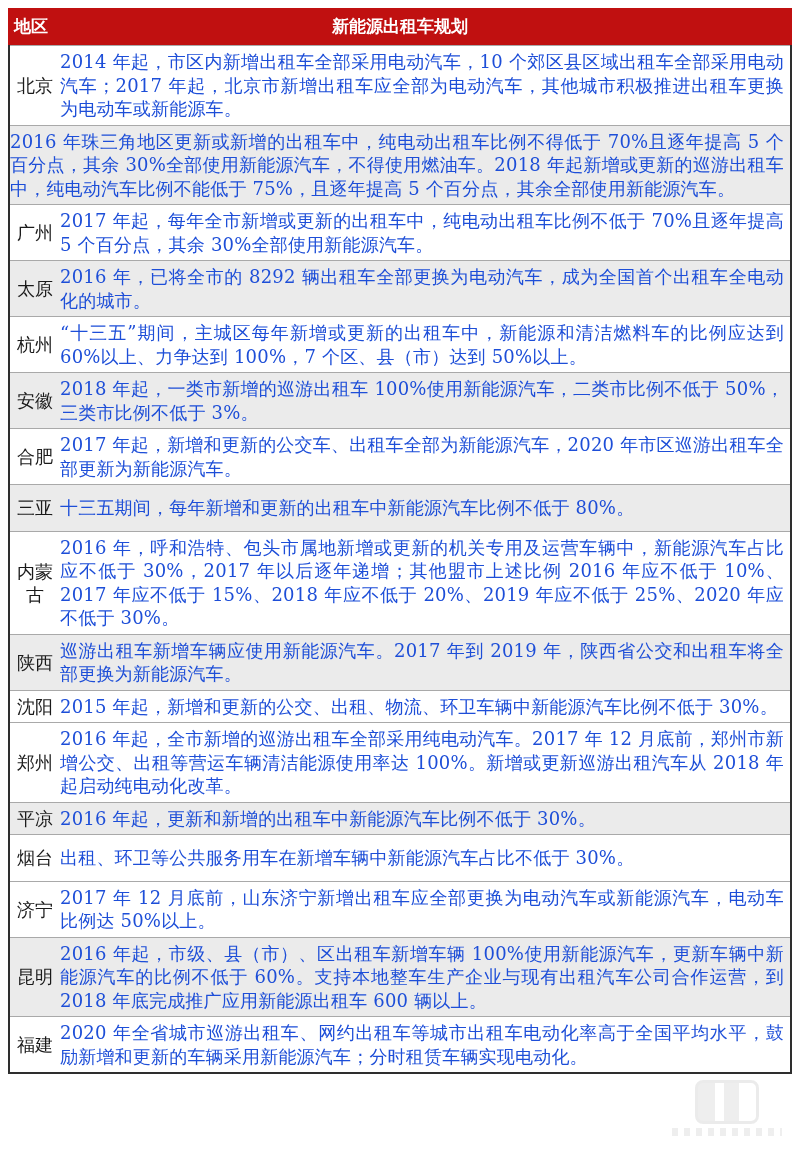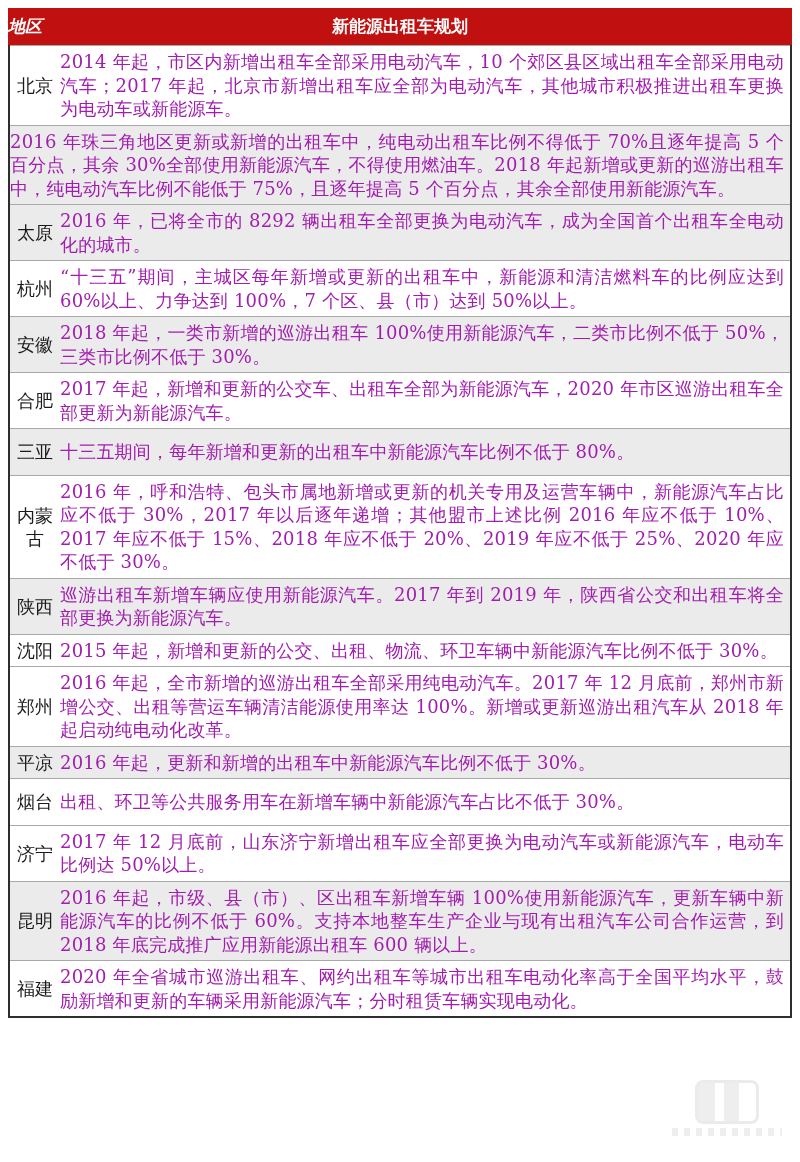--- a/index.html
+++ b/index.html
@@ -24,25 +24,24 @@
     display: flex;
     align-items: center;
     position: relative;
     background: #c01010;
     height: 37px;
     margin: 0 -2px;            
     font-family: "DejaVu Sans", "Liberation Sans", sans-serif;
   }
   .table-header .region-head {
     position: absolute;
-    left: 0;
+    left: 6px;
     color: #ffffff;
     font-weight: bold;
     font-size: 17px;
-    font-style: italic;
   }
   .table-header .plan-head {
     width: 100%;
     text-align: center;
     color: #ffffff;
     font-weight: bold;
     font-size: 17px;
   }
   .row {
     display: flex;
@@ -58,21 +57,21 @@
     justify-content: center;
     text-align: center;
     font-size: 18px;
     color: #1a1a1a;
     padding: 3px 2px;
     line-height: 23px;
   }
   .plan {
     flex: 1 1 auto;
     font-size: 18px;
-    color: #a21caf;
+    color: #1d4ed8;
     line-height: 23.5px;
     padding: 4px 6px 4px 0;
     text-align: justify;
     letter-spacing: 0.2px;
   }
   .row.airy .plan, .row.airy .region { padding-top: 11px; padding-bottom: 11px; }
   
   .watermark {
     position: absolute;
     right: 18px; bottom: 14px;
@@ -104,31 +103,35 @@
       <span class="plan-head">新能源出租车规划</span>
     </div>
 
     <div class="row">
       <div class="region">北京</div>
       <div class="plan">2014 年起，市区内新增出租车全部采用电动汽车，10 个郊区县区域出租车全部采用电动汽车；2017 年起，北京市新增出租车应全部为电动汽车，其他城市积极推进出租车更换为电动车或新能源车。</div>
     </div>
     <div class="row shaded">
       <div class="plan">2016 年珠三角地区更新或新增的出租车中，纯电动出租车比例不得低于 70%且逐年提高 5 个百分点，其余 30%全部使用新能源汽车，不得使用燃油车。2018 年起新增或更新的巡游出租车中，纯电动汽车比例不能低于 75%，且逐年提高 5 个百分点，其余全部使用新能源汽车。</div>
     </div>
+    <div class="row">
+      <div class="region">广州</div>
+      <div class="plan">2017 年起，每年全市新增或更新的出租车中，纯电动出租车比例不低于 70%且逐年提高 5 个百分点，其余 30%全部使用新能源汽车。</div>
+    </div>
     <div class="row shaded">
       <div class="region">太原</div>
       <div class="plan">2016 年，已将全市的 8292 辆出租车全部更换为电动汽车，成为全国首个出租车全电动化的城市。</div>
     </div>
     <div class="row">
       <div class="region">杭州</div>
       <div class="plan">“十三五”期间，主城区每年新增或更新的出租车中，新能源和清洁燃料车的比例应达到 60%以上、力争达到 100%，7 个区、县（市）达到 50%以上。</div>
     </div>
     <div class="row shaded">
       <div class="region">安徽</div>
-      <div class="plan">2018 年起，一类市新增的巡游出租车 100%使用新能源汽车，二类市比例不低于 50%，三类市比例不低于 30%。</div>
+      <div class="plan">2018 年起，一类市新增的巡游出租车 100%使用新能源汽车，二类市比例不低于 50%，三类市比例不低于 3%。</div>
     </div>
     <div class="row">
       <div class="region">合肥</div>
       <div class="plan">2017 年起，新增和更新的公交车、出租车全部为新能源汽车，2020 年市区巡游出租车全部更新为新能源汽车。</div>
     </div>
     <div class="row shaded airy">
       <div class="region">三亚</div>
       <div class="plan">十三五期间，每年新增和更新的出租车中新能源汽车比例不低于 80%。</div>
     </div>
     <div class="row">

